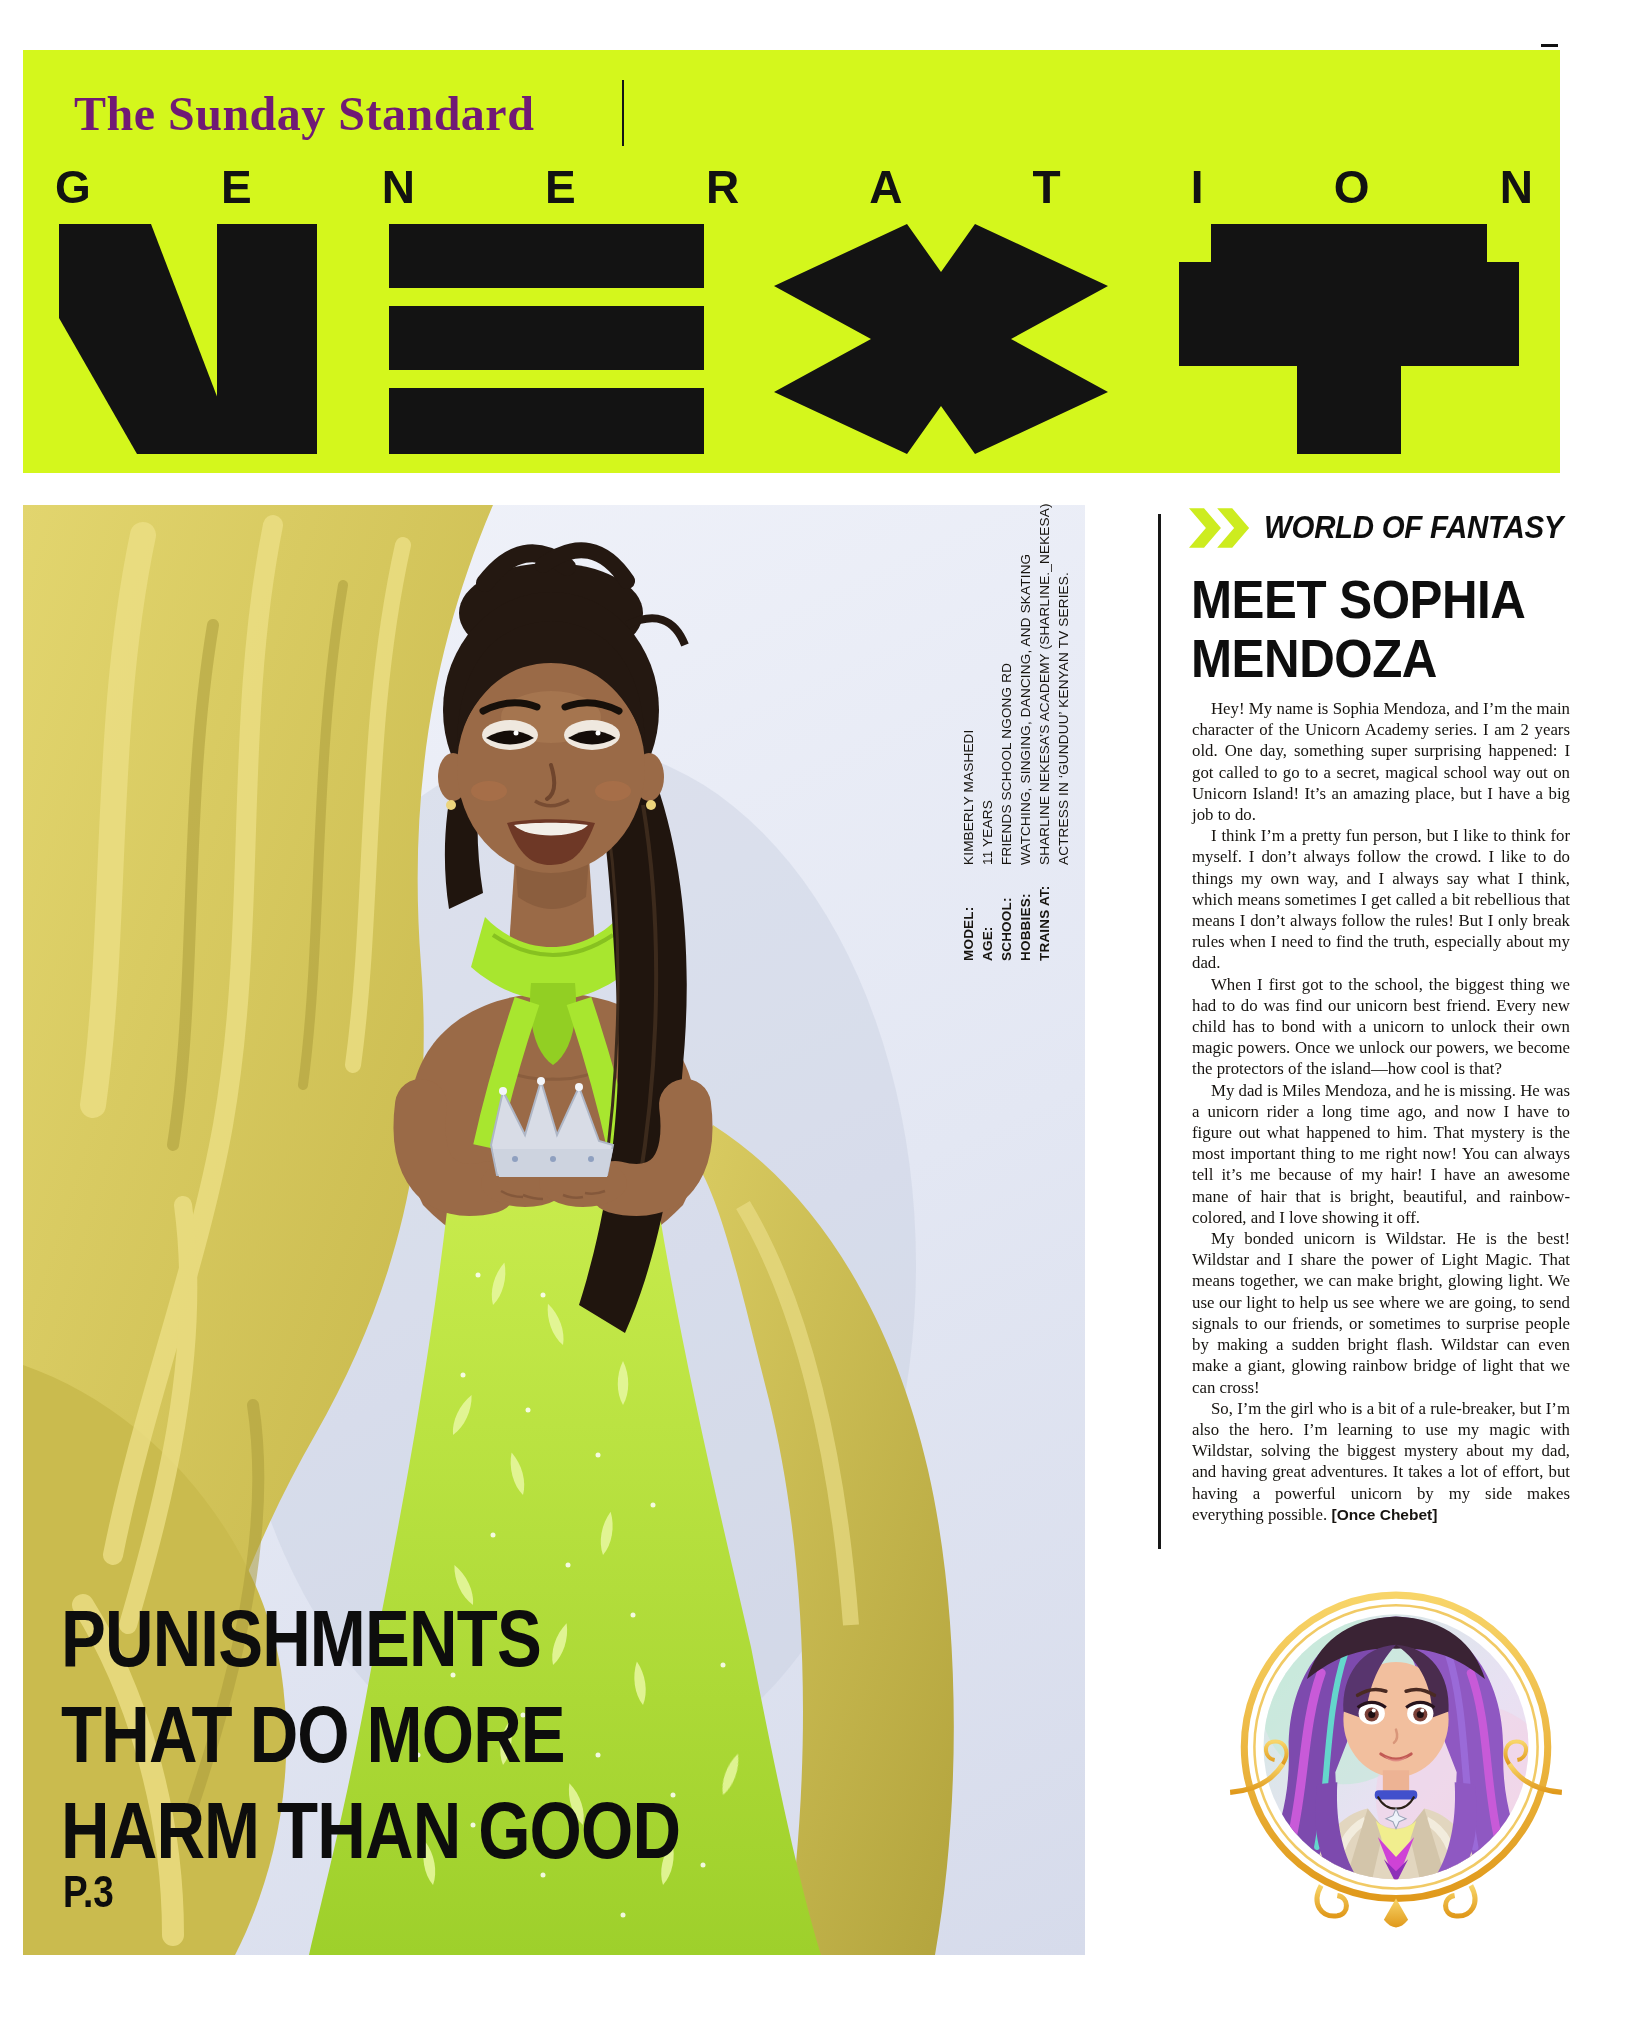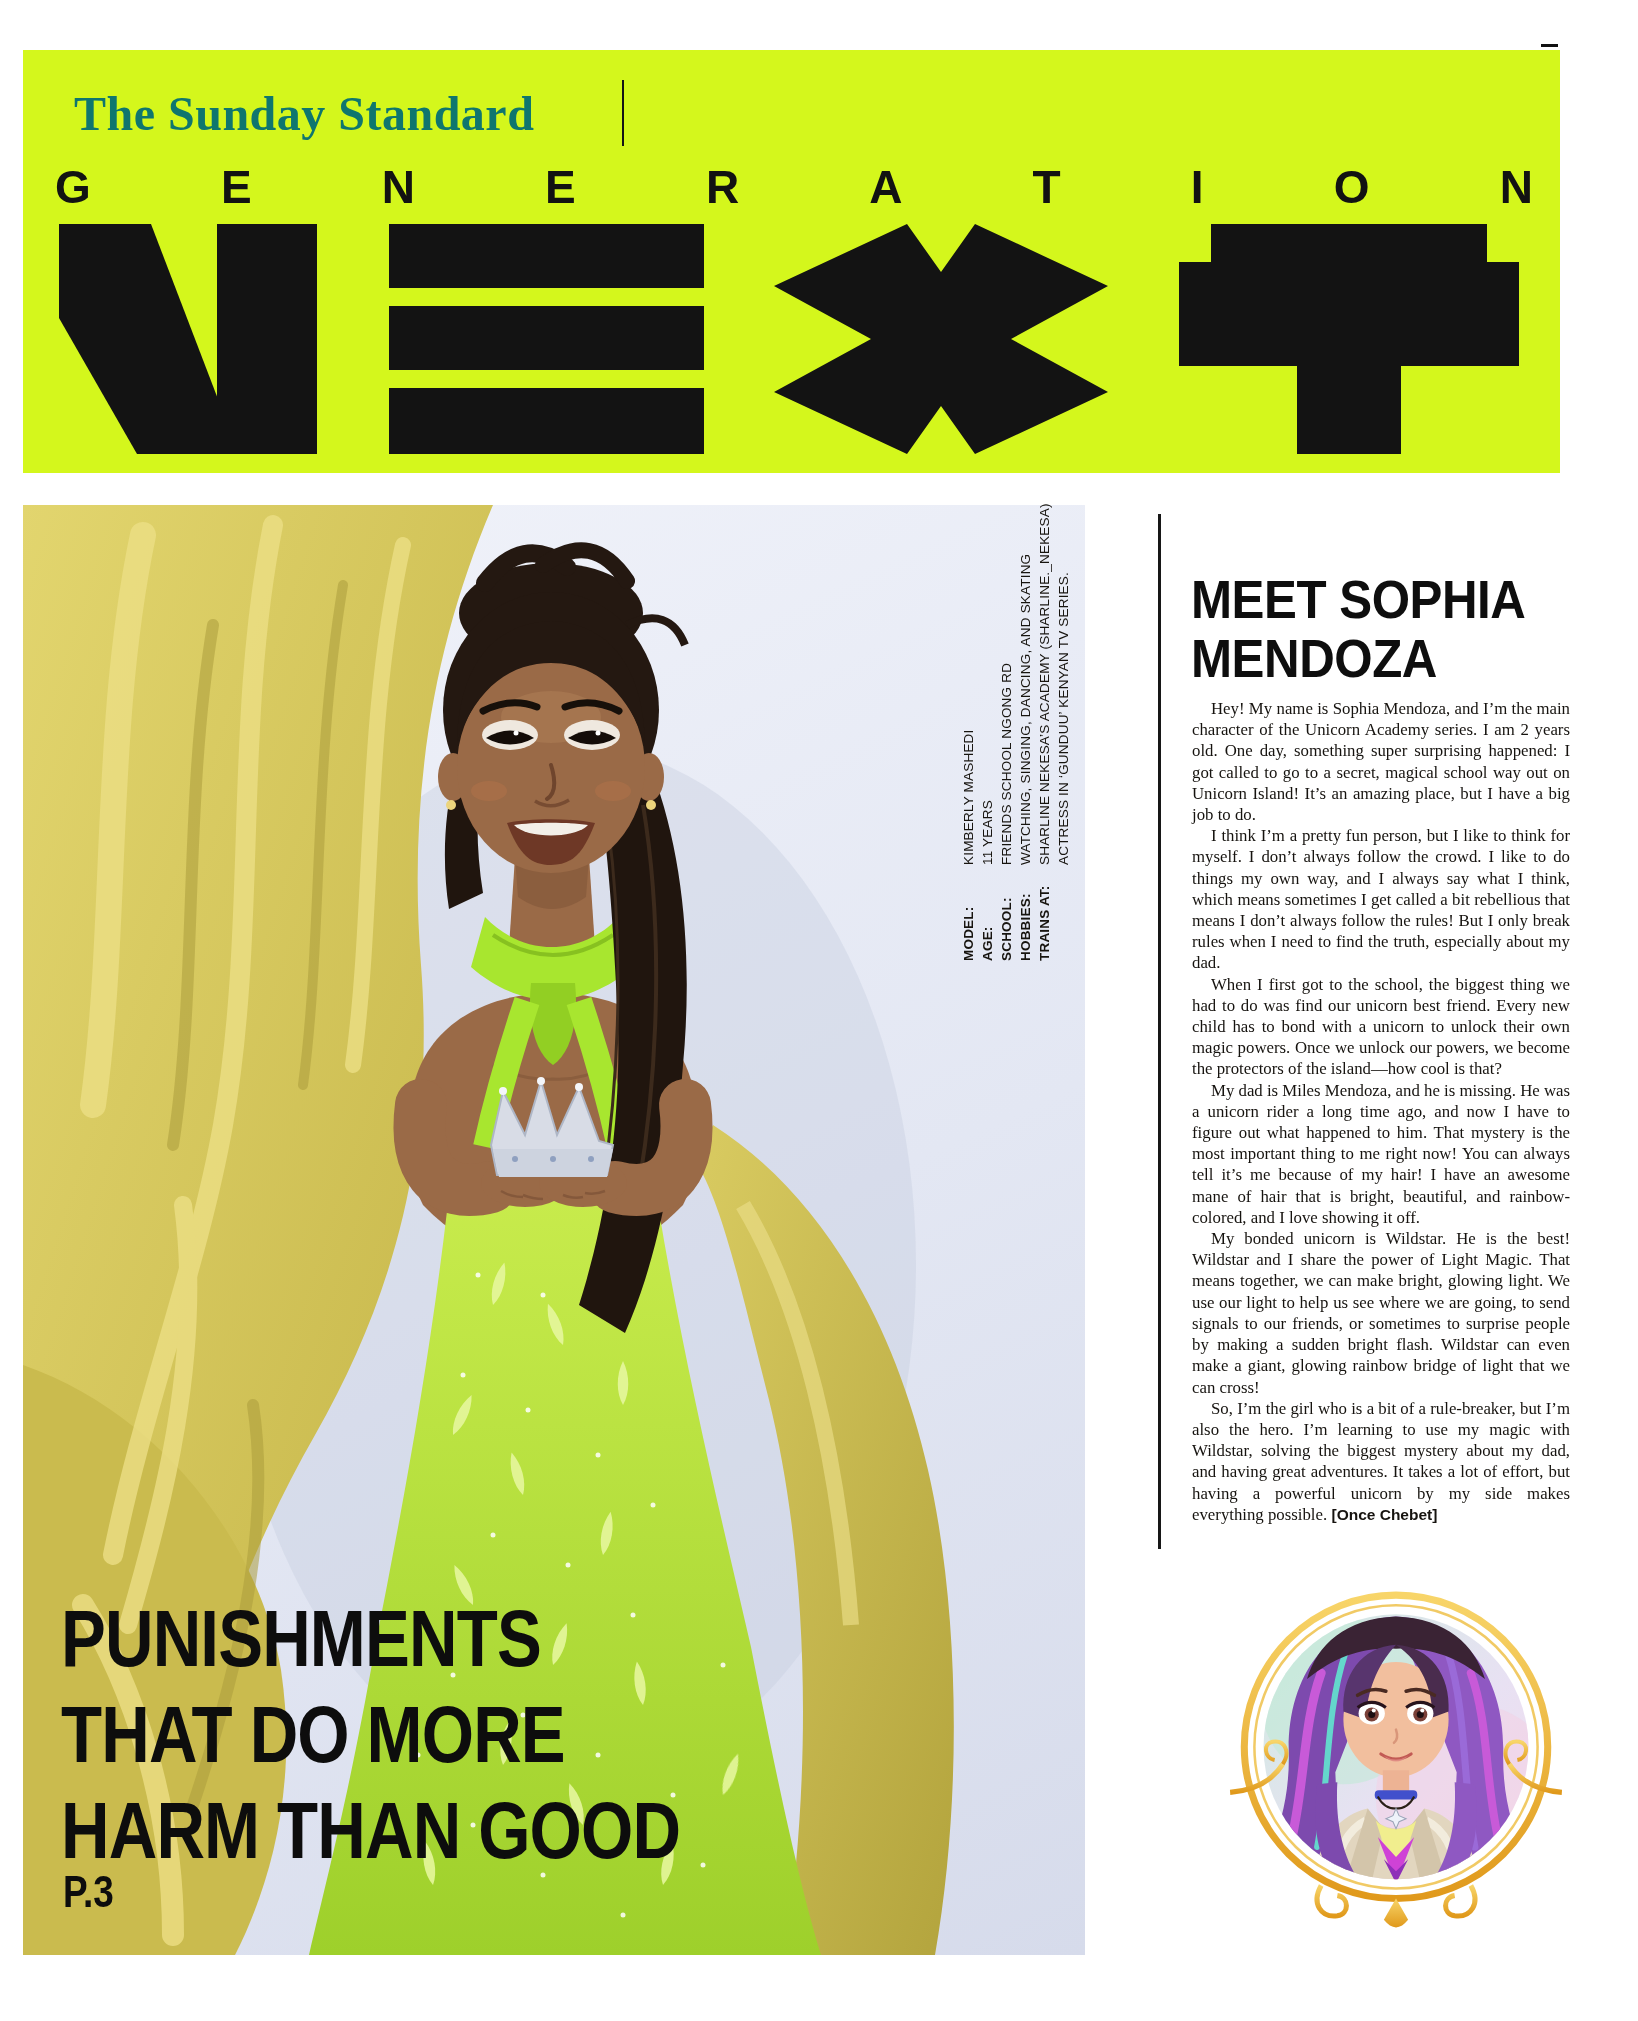--- a/index.html
+++ b/index.html
@@ -5,21 +5,21 @@
   html,body { margin:0; padding:0; background:#9a9a9a; }
   .page { position:relative; width:1638px; height:2021px; margin:0 auto; background:#ffffff;
           overflow:hidden; font-family:"Liberation Sans", sans-serif; color:#111; }
 
   
   .banner { position:absolute; left:23px; top:50px; width:1537px; height:423px;
             background:var(--banner,#d4f71c); }
   .corner-tick { position:absolute; left:1541px; top:44px; width:17px; height:3px; background:#111; }
 
   .paper-name { position:absolute; left:51px; top:40px; font-family:"Liberation Serif", serif;
-                font-size:48px; font-weight:600; letter-spacing:.5px; line-height:1; color:#0f766e; }
+                font-size:48px; font-weight:600; letter-spacing:.5px; line-height:1; color:#701a75; }
   .masthead-divider { position:absolute; left:599px; top:30px; width:2px; height:66px; background:#141414; }
   .kids-block { position:absolute; left:645px; top:34px; }
   .kids-label { font-size:20px; font-weight:bold; letter-spacing:.4px; color:#101010; }
   .date-line  { font-size:20px; margin-top:3px; letter-spacing:.2px; color:#141414; }
 
   .generation-row { position:absolute; left:32px; top:114px; width:1478px; display:flex;
                     justify-content:space-between; font-size:46px; font-weight:bold; color:#121212; }
   .gen-letter { line-height:1; }
 
   .next-logo { position:absolute; left:36px; top:172px; width:1500px; height:232px; }
@@ -278,20 +278,27 @@
     <div class="cover-headline">
         <div>PUNISHMENTS</div>
         <div>THAT DO MORE</div>
         <div>HARM THAN GOOD</div>
       </div>
     <div class="page-ref">P.3</div>
   </div>
 
   <div class="col-rule"></div>
 
+  <div class="kicker-row">
+    <svg width="62" height="40" viewBox="0 0 66 42">
+      <polygon points="0,0 16,0 34,21 16,42 0,42 18,21" fill="#cdec1f"></polygon>
+      <polygon points="30,0 46,0 64,21 46,42 30,42 48,21" fill="#cdec1f"></polygon>
+    </svg>
+    <span class="kicker-text">WORLD OF FANTASY</span>
+  </div>
 
   <div class="article-headline">MEET SOPHIA MENDOZA</div>
 
   <div class="article-body">
       <p class="article-paragraph">Hey! My name is Sophia Mendoza, and I’m the main character of the Unicorn Academy series. I am 2 years old. One day, something super surprising happened: I got called to go to a secret, magical school way out on Unicorn Island! It’s an amazing place, but I have a big job to do.</p>
       <p class="article-paragraph">I think I’m a pretty fun person, but I like to think for myself. I don’t always follow the crowd. I like to do things my own way, and I always say what I think, which means sometimes I get called a bit rebellious that means I don’t always follow the rules! But I only break rules when I need to find the truth, especially about my dad.</p>
       <p class="article-paragraph">When I first got to the school, the biggest thing we had to do was find our unicorn best friend. Every new child has to bond with a unicorn to unlock their own magic powers. Once we unlock our powers, we become the protectors of the island—how cool is that?</p>
       <p class="article-paragraph">My dad is Miles Mendoza, and he is missing. He was a unicorn rider a long time ago, and now I have to figure out what happened to him. That mystery is the most important thing to me right now! You can always tell it’s me because of my hair! I have an awesome mane of hair that is bright, beautiful, and rainbow-colored, and I love showing it off.</p>
       <p class="article-paragraph">My bonded unicorn is Wildstar. He is the best! Wildstar and I share the power of Light Magic. That means together, we can make bright, glowing light. We use our light to help us see where we are going, to send signals to our friends, or sometimes to surprise people by making a sudden bright flash. Wildstar can even make a giant, glowing rainbow bridge of light that we can cross!</p>
       <p class="article-paragraph">So, I’m the girl who is a bit of a rule-breaker, but I’m also the hero. I’m learning to use my magic with Wildstar, solving the biggest mystery about my dad, and having great adventures. It takes a lot of effort, but having a powerful unicorn by my side makes everything possible.<strong class="byline"> [Once Chebet]</strong></p>

